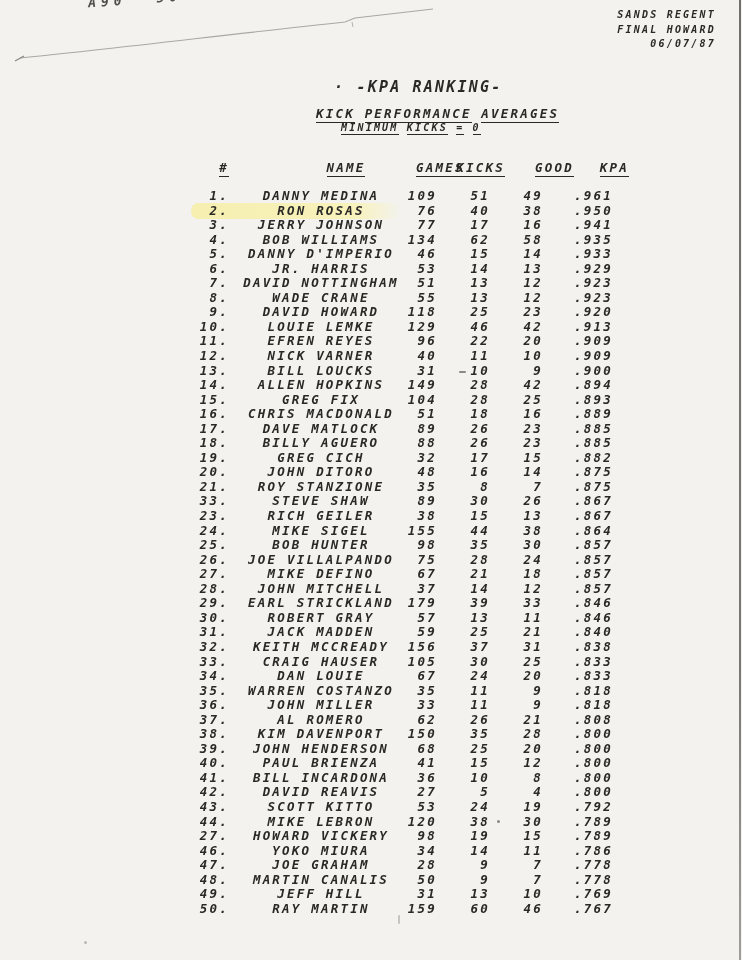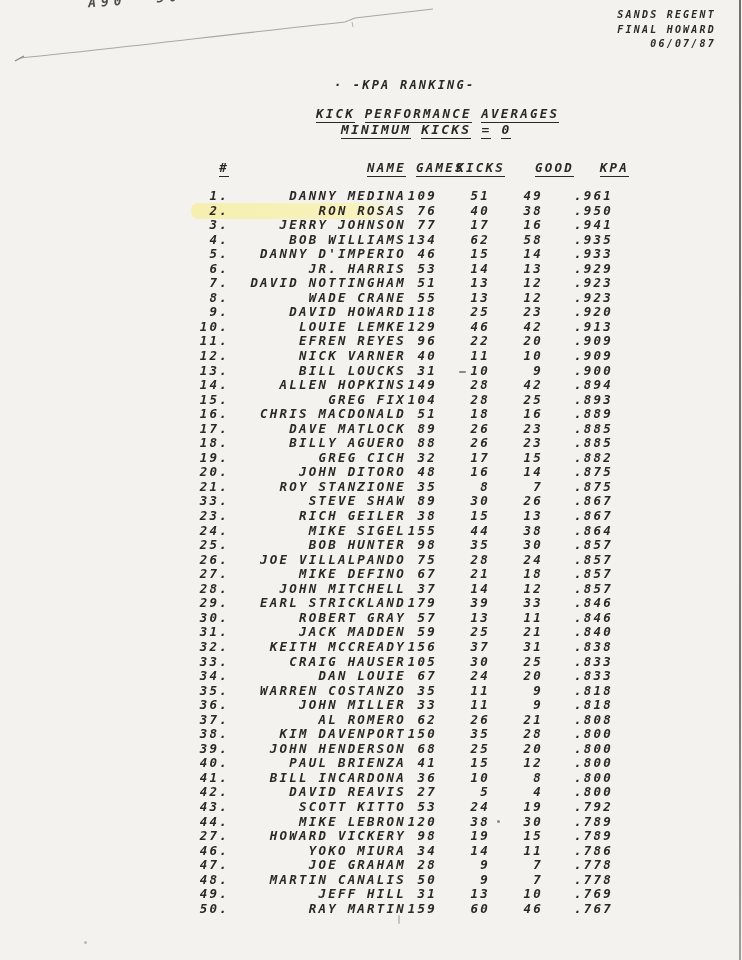--- a/index.html
+++ b/index.html
@@ -20,30 +20,30 @@
     background:linear-gradient(180deg,#504f4b 0%,#5a5954 70%,#8a8984 100%);opacity:.8;}
   .speck{position:absolute;border-radius:50%;}
   .s1{left:84px;top:941px;width:3px;height:3px;background:#bab9b3;}
   .s2{left:398px;top:915px;width:2px;height:9px;background:#c6c5bf;border-radius:1px;}
   .s3{left:459px;top:371px;width:7px;height:2px;background:#8a8984;border-radius:1px;}
   .s4{left:497px;top:820px;width:3px;height:3px;background:#8a8984;}
   
   .letterhead{position:absolute;top:8px;right:26px;text-align:right;
     font-size:10px;line-height:14.6px;}
   
-  .title-ranking{position:absolute;top:78px;left:334px;font-size:12px;}
+  .title-ranking{position:absolute;top:78px;left:334px;font-size:15px;}
   .title-main{position:absolute;top:106px;left:316px;font-size:12.5px;}
-  .title-sub{position:absolute;top:121.5px;left:341px;font-size:13px;}
+  .title-sub{position:absolute;top:121.5px;left:341px;font-size:10px;}
   .uw{border-bottom:1.6px solid currentColor;padding-bottom:1px;margin-top:8px;}
   
   .stats{position:absolute;left:193px;top:160px;width:420px;font-size:12.5px;}
   .thead,.row{display:grid;grid-template-columns:36px 177px 31px 53px 53px 70px;}
   .c{white-space:pre;}
   .c-rank{text-align:right;}
-  .c-name{text-align:right;padding-left:7px;}
+  .c-name{text-align:center;padding-left:7px;}
   .c-num{text-align:right;}
   .thead{height:17px;line-height:16px;}
   .h-name{padding-left:57px;}
   .h-games{transform:translateX(10px);}
   .h-kicks{transform:translateX(15px);}
   .h-good{transform:translateX(31px);}
   .h-kpa{transform:translateX(16px);}
   .rows{margin-top:12px;}
   .row{height:14.56px;line-height:14.56px;}
   .row.hl{position:relative;z-index:0;}

